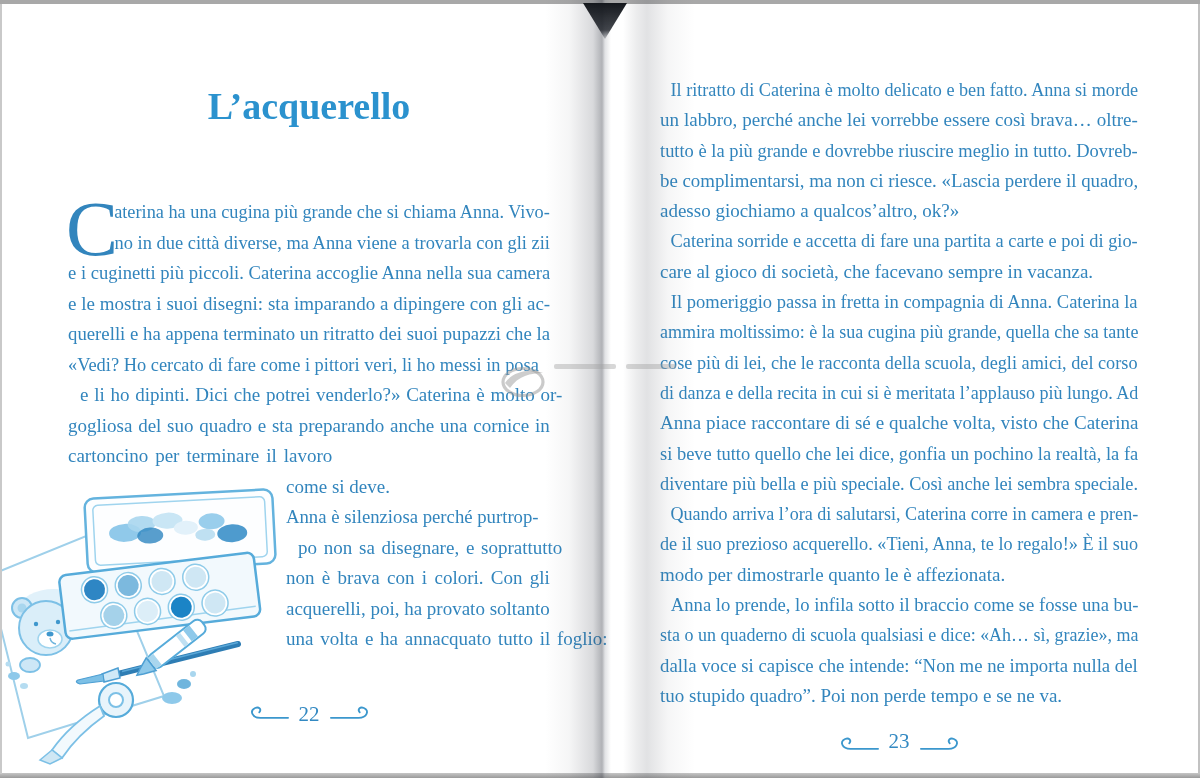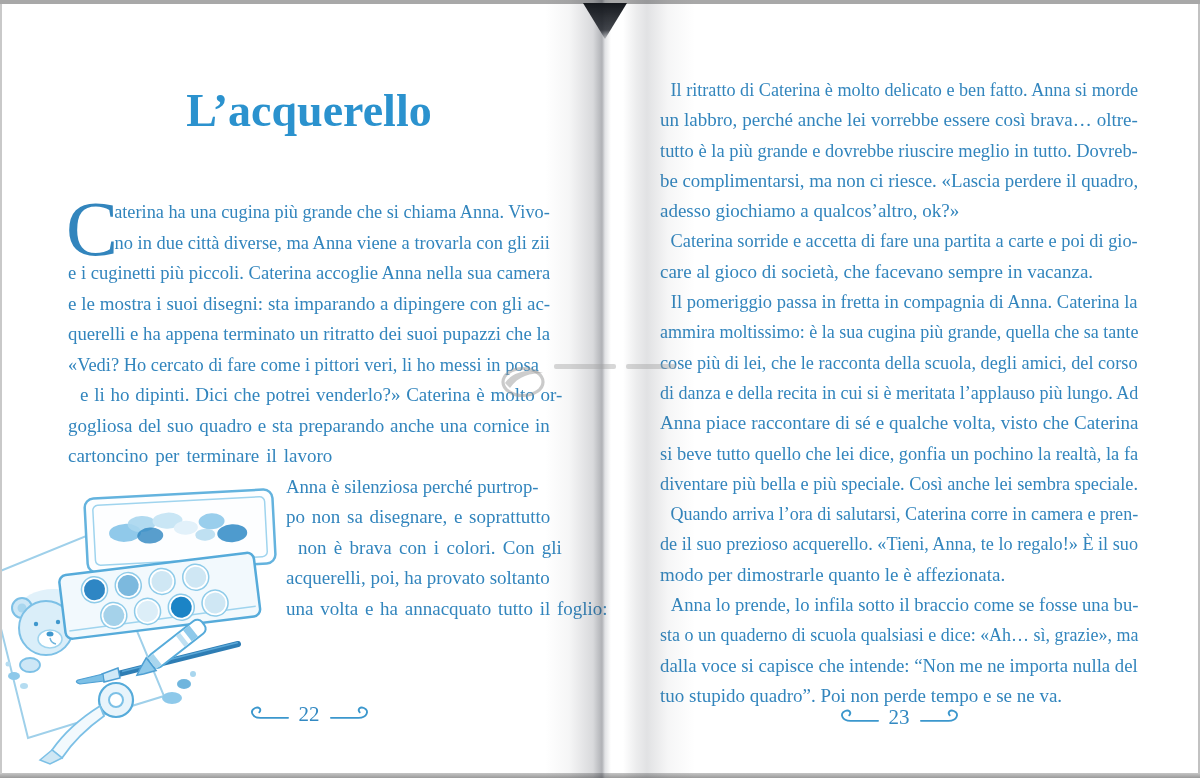--- a/index.html
+++ b/index.html
@@ -40,31 +40,31 @@
   .lp-lines .ln:nth-child(7),.lp-lines .ln:nth-child(12){text-indent:12px;}
   .lp-lines .ln:nth-child(n+10):nth-child(-n+15){margin-left:218px;}
   .lp-lines .ln:nth-child(16),.lp-lines .ln:nth-child(17){margin-left:160px;}
   .rp-lines{left:660px;top:75px;width:478px;}
   .rp-lines .ln{height:30.3px;line-height:30.3px;}
   .rp-lines .ln:nth-child(1),.rp-lines .ln:nth-child(6),.rp-lines .ln:nth-child(8),
   .rp-lines .ln:nth-child(15),.rp-lines .ln:nth-child(18){text-indent:11px;}
 
   .chapter-title{
     position:absolute;left:68px;top:86px;width:482px;text-align:center;
-    font-size:46px;font-weight:600;color:#2b92ce;line-height:1.1;
+    font-size:38px;font-weight:600;color:#2b92ce;line-height:1.1;
   }
   .drop-cap{
     position:absolute;left:66px;top:198px;height:62px;line-height:62px;
     font-size:78px;color:#3285bd;
   }
 
   
   .pagenum{position:absolute;height:26px;display:flex;align-items:center;justify-content:center;gap:9px;color:#3389c2;font-size:21px;}
   .pagenum-left{left:68px;top:701px;width:482px;}
-  .pagenum-right{left:660px;top:704px;width:478px;}
+  .pagenum-right{left:660px;top:728px;width:478px;align-items:flex-end;}
   .pagenum svg{display:block;}
 
   
   .watermark{position:absolute;left:499px;top:363px;z-index:7;display:flex;align-items:flex-start;pointer-events:none;}
   .wm-text-wrap{margin-left:4px;}
   .wm-text{
     font-family:"Liberation Sans","DejaVu Sans",sans-serif;font-weight:bold;font-size:28px;line-height:30px;
     color:rgba(255,255,255,0.12);-webkit-text-stroke:1.2px rgba(148,148,148,0.55);letter-spacing:0.5px;
   }
   .wm-tagline{display:flex;gap:10px;margin-top:1px;margin-left:3px;}
@@ -84,20 +84,21 @@
   <div class="line-block lp-lines">
       <div class="ln" style="transform: scaleX(0.962076); transform-origin: 0px 50%;"><span>aterina ha una cugina più grande che si chiama Anna. Vivo-</span></div>
       <div class="ln" style="transform: scaleX(0.969819); transform-origin: 0px 50%;"><span>no in due città diverse, ma Anna viene a trovarla con gli zii</span></div>
       <div class="ln" style="transform: scaleX(0.977688); transform-origin: 0px 50%;"><span>e i cuginetti più piccoli. Caterina accoglie Anna nella sua camera</span></div>
       <div class="ln" style="word-spacing: 0.0833333px;"><span>e le mostra i suoi disegni: sta imparando a dipingere con gli ac-</span></div>
       <div class="ln" style="transform: scaleX(0.987705); transform-origin: 0px 50%;"><span>querelli e ha appena terminato un ritratto dei suoi pupazzi che la</span></div>
       <div class="ln" style="transform: scaleX(0.967871); transform-origin: 0px 50%;"><span>«Vedi? Ho cercato di fare come i pittori veri, li ho messi in posa</span></div>
       <div class="ln" style="word-spacing: 1px;"><span>e li ho dipinti. Dici che potrei venderlo?» Caterina è molto or-</span></div>
       <div class="ln" style="word-spacing: 1px;"><span>gogliosa del suo quadro e sta preparando anche una cornice in</span></div>
       <div class="ln" style="word-spacing: 2.25px;"><span>cartoncino per terminare il lavoro</span></div>
+      <div class="ln"><span>come si deve.</span></div>
       <div class="ln" style="transform: scaleX(0.985075); transform-origin: 0px 50%;"><span>Anna è silenziosa perché purtrop-</span></div>
       <div class="ln" style="word-spacing: 2px;"><span>po non sa disegnare, e soprattutto</span></div>
       <div class="ln" style="word-spacing: 2.57143px;"><span>non è brava con i colori. Con gli</span></div>
       <div class="ln" style="word-spacing: 0px;"><span>acquerelli, poi, ha provato soltanto</span></div>
       <div class="ln" style="word-spacing: 2px;"><span>una volta e ha annacquato tutto il foglio:</span></div>
     </div>
 
   <div class="pagenum pagenum-left">
     <svg width="42" height="18" viewBox="0 0 44 18">
       <path d="M42 13 H13 C4 13 1.5 5.5 7.5 2.7 C11.5 1 14.5 4.2 11.8 7.2" fill="none" stroke="#3b97cd" stroke-width="1.9" stroke-linecap="round"></path>

